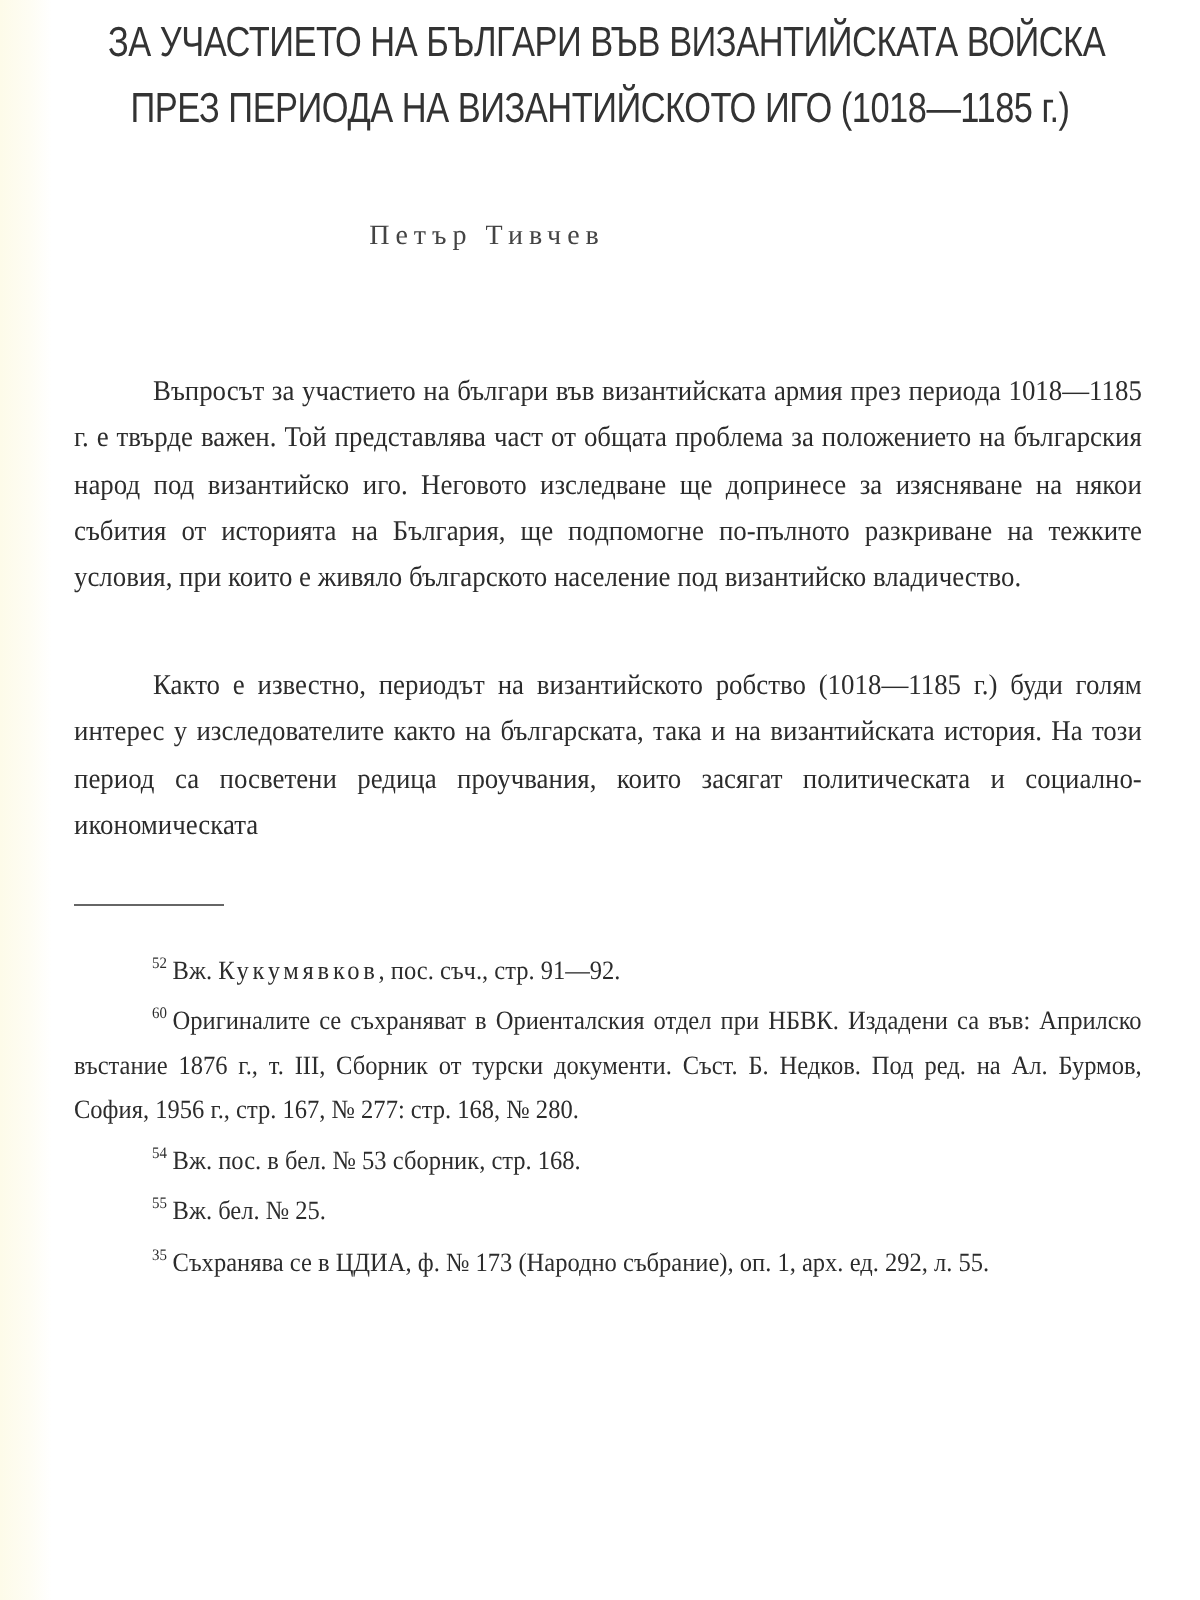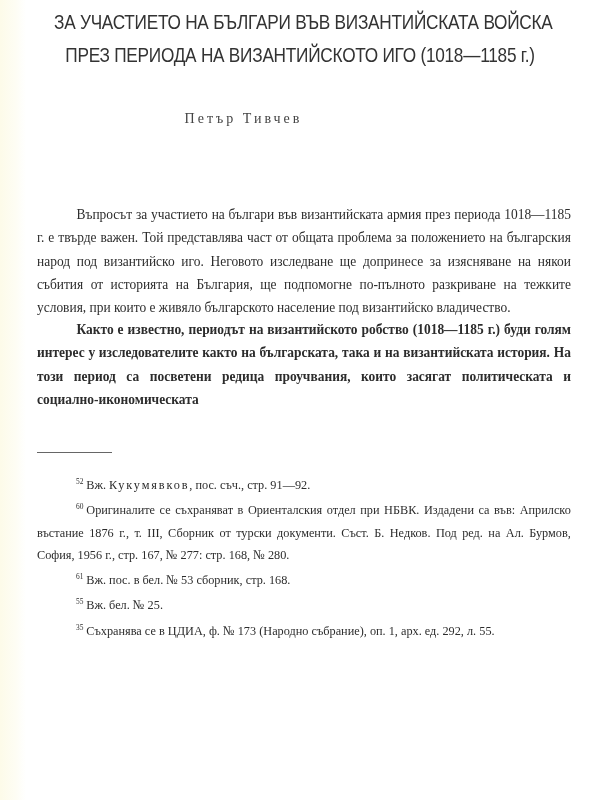--- a/index.html
+++ b/index.html
@@ -57,22 +57,22 @@
       text-align: justify;
       color: #2c2c2c;
     }
     .body-text p {
       margin: 0;
       text-indent: 42px;
       transform: scaleX(0.94);
       transform-origin: left;
       width: 568px;
     }
-    .para1 { top: 203px; }
-    .para2 { top: 318px; font-weight: bold; }
+    .para1 { top: 185px; }
+    .para2 { top: 332px; }
     .rule {
       position: absolute;
       left: 37px;
       top: 452px;
       width: 75px;
       height: 0;
       border-top: 1px solid #666;
     }
     .footnotes {
       position: absolute;
@@ -119,21 +119,21 @@
 <div class="rule"></div>
 
 <div class="footnotes">
   <p class="fn">
     <sup>52</sup><span>Вж. </span><span class="spaced">Кукумявков</span><span>, пос. съч., стр. 91—92.</span>
   </p>
   <p class="fn">
     <sup>60</sup><span>Оригиналите се съхраняват в Ориенталския отдел при НБВК. Издадени са във: Априлско въстание 1876 г., т. III, Сборник от турски документи. Съст. Б. Недков. Под ред. на Ал. Бурмов, София, 1956 г., стр. 167, № 277: стр. 168, № 280.</span>
   </p>
   <p class="fn">
-    <sup>61</sup><span>Вж. пос. в бел. № 53 сборник, стр. 168.</span>
+    <sup>54</sup><span>Вж. пос. в бел. № 53 сборник, стр. 168.</span>
   </p>
   <p class="fn">
     <sup>55</sup><span>Вж. бел. № 25.</span>
   </p>
   <p class="fn">
     <sup>35</sup><span>Съхранява се в ЦДИА, ф. № 173 (Народно събрание), оп. 1, арх. ед. 292, л. 55.</span>
   </p>
 </div>
 
 </body></html>

